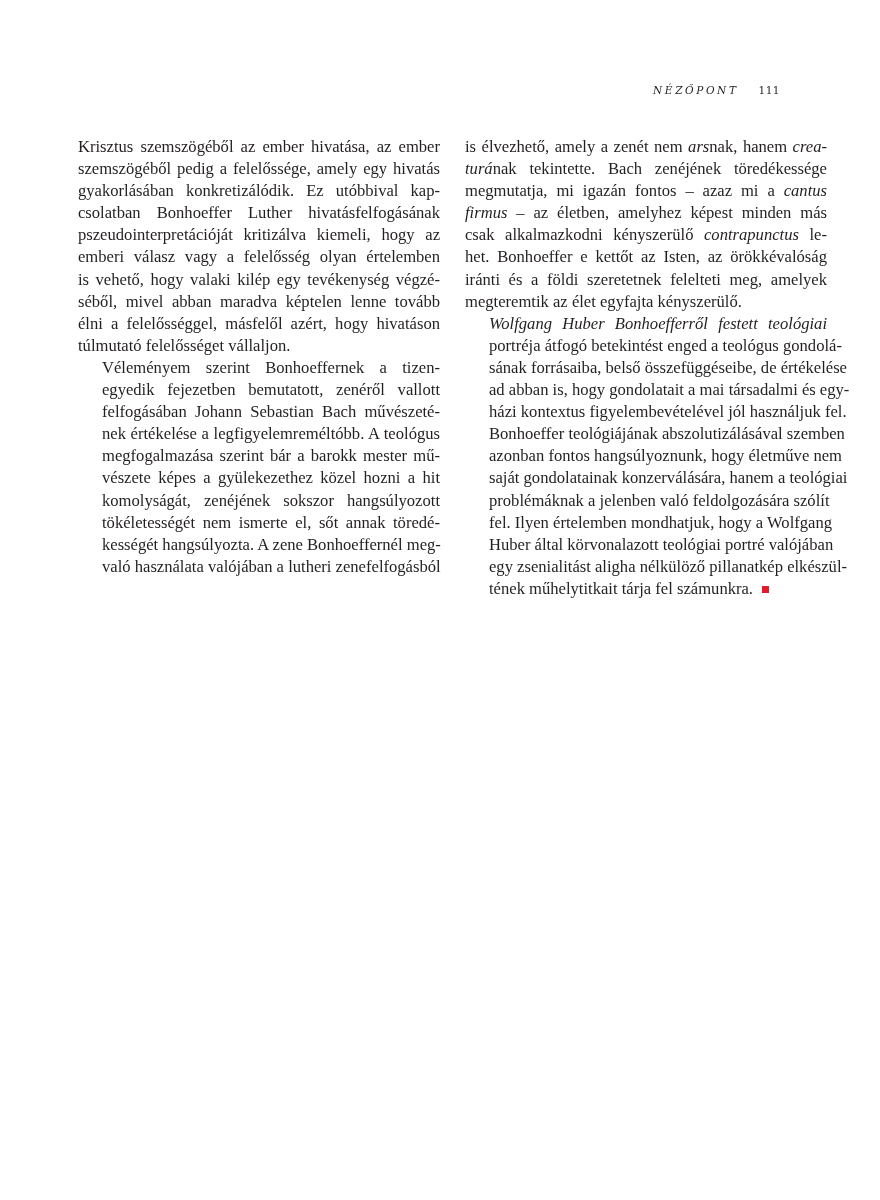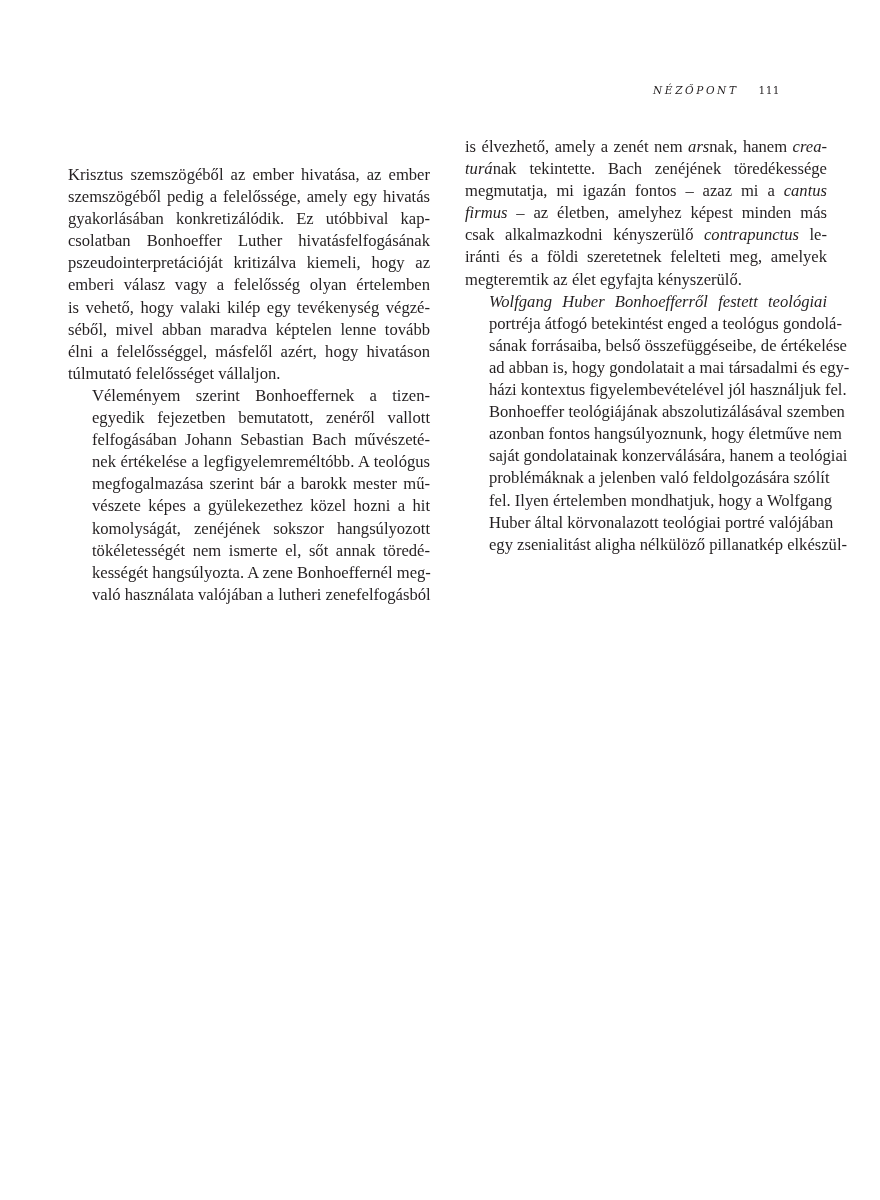--- a/index.html
+++ b/index.html
@@ -4,21 +4,21 @@
 <style>
   html, body { margin: 0; padding: 0; background: #ffffff; }
   body { width: 880px; height: 1200px; position: relative; overflow: hidden;
          font-family: "DejaVu Serif", "Liberation Serif", serif; color: #231f20; }
   .running-head { position: absolute; top: 44px; right: 100px; font-size: 10.5px;
                   letter-spacing: 2.6px; font-style: italic; color: #231f20; margin-top: 40px; }
   .running-head .section { margin-right: 14px; }
   .running-head .pageno { font-style: normal; letter-spacing: 0.5px; }
   .col { position: absolute; top: 136px; width: 362px; font-family: "Liberation Serif", serif;
          font-size: 16.6px; line-height: 22.1px; text-align: justify; hyphens: manual; }
-  .col.left { left: 68px; margin-top: 28px; }
+  .col.left { left: 78px; }
   .col.right { left: 465px; }
   .col p { margin: 0; }
   .col p.indent { text-indent: 24px; }
   .line { display: block; text-align: justify; text-align-last: justify; white-space: nowrap; }
   .line.last { text-align-last: left; }
   .end-mark { display: inline-block; width: 7px; height: 7px; background: #e11b2b;
               margin-left: 9px; vertical-align: 1px; }
 </style>
 </head>
 <body>
@@ -54,30 +54,32 @@
       <span class="line last">való használata valójában a lutheri zenefelfogásból</span>
     </p>
   </div>
 <div class="col right" id="col-right">
     <p>
       <span class="line"><span>is élvezhető, amely a zenét nem </span><em>ars</em><span>nak, hanem </span><em>crea-</em></span>
       <span class="line"><em>turá</em><span>nak tekintette. Bach zenéjének töredékessége</span></span>
       <span class="line"><span>megmutatja, mi igazán fontos – azaz mi a </span><em>cantus</em></span>
       <span class="line"><em>firmus</em><span> – az életben, amelyhez képest minden más</span></span>
       <span class="line"><span>csak alkalmazkodni kényszerülő </span><em>contrapunctus</em><span> le-</span></span>
+      <span class="line"><span>het. Bonhoeffer e kettőt az Isten, az örökkévalóság</span></span>
       <span class="line"><span>iránti és a földi szeretetnek felelteti meg, amelyek</span></span>
       <span class="line last"><span>megteremtik az élet egyfajta kényszerülő.</span></span>
     </p>
     <p class="indent">
       <span class="line" style="text-indent: 24px; font-style: italic;"><span>Wolfgang Huber Bonhoefferről festett teológiai</span></span>
       <span class="line"><span>portréja átfogó betekintést enged a teológus gondolá-</span></span>
       <span class="line"><span>sának forrásaiba, belső összefüggéseibe, de értékelése</span></span>
       <span class="line"><span>ad abban is, hogy gondolatait a mai társadalmi és egy-</span></span>
       <span class="line"><span>házi kontextus figyelembevételével jól használjuk fel.</span></span>
       <span class="line"><span>Bonhoeffer teológiájának abszolutizálásával szemben</span></span>
       <span class="line"><span>azonban fontos hangsúlyoznunk, hogy életműve nem</span></span>
       <span class="line"><span>saját gondolatainak konzerválására, hanem a teológiai</span></span>
       <span class="line"><span>problémáknak a jelenben való feldolgozására szólít</span></span>
       <span class="line"><span>fel. Ilyen értelemben mondhatjuk, hogy a Wolfgang</span></span>
       <span class="line"><span>Huber által körvonalazott teológiai portré valójában</span></span>
       <span class="line"><span>egy zsenialitást aligha nélkülöző pillanatkép elkészül-</span></span>
+      <span class="line last"><span>tének műhelytitkait tárja fel számunkra.</span><span class="end-mark" style="background: rgb(225, 27, 43);"></span></span>
     </p>
   </div>
 
 </body></html>

